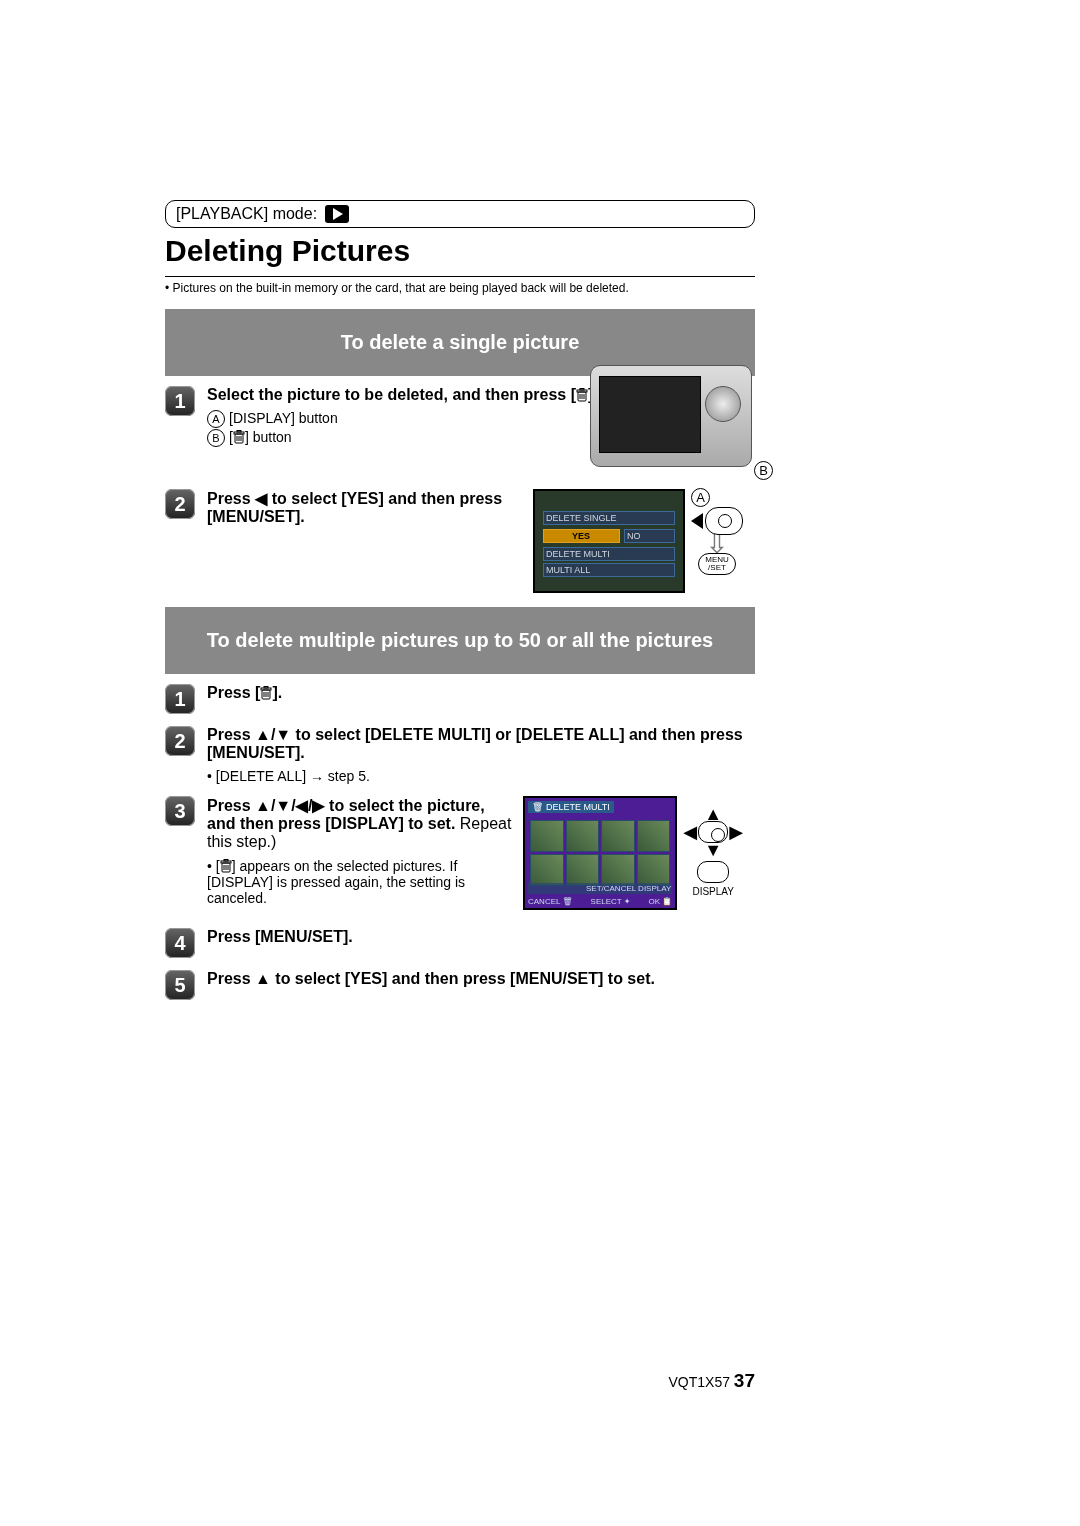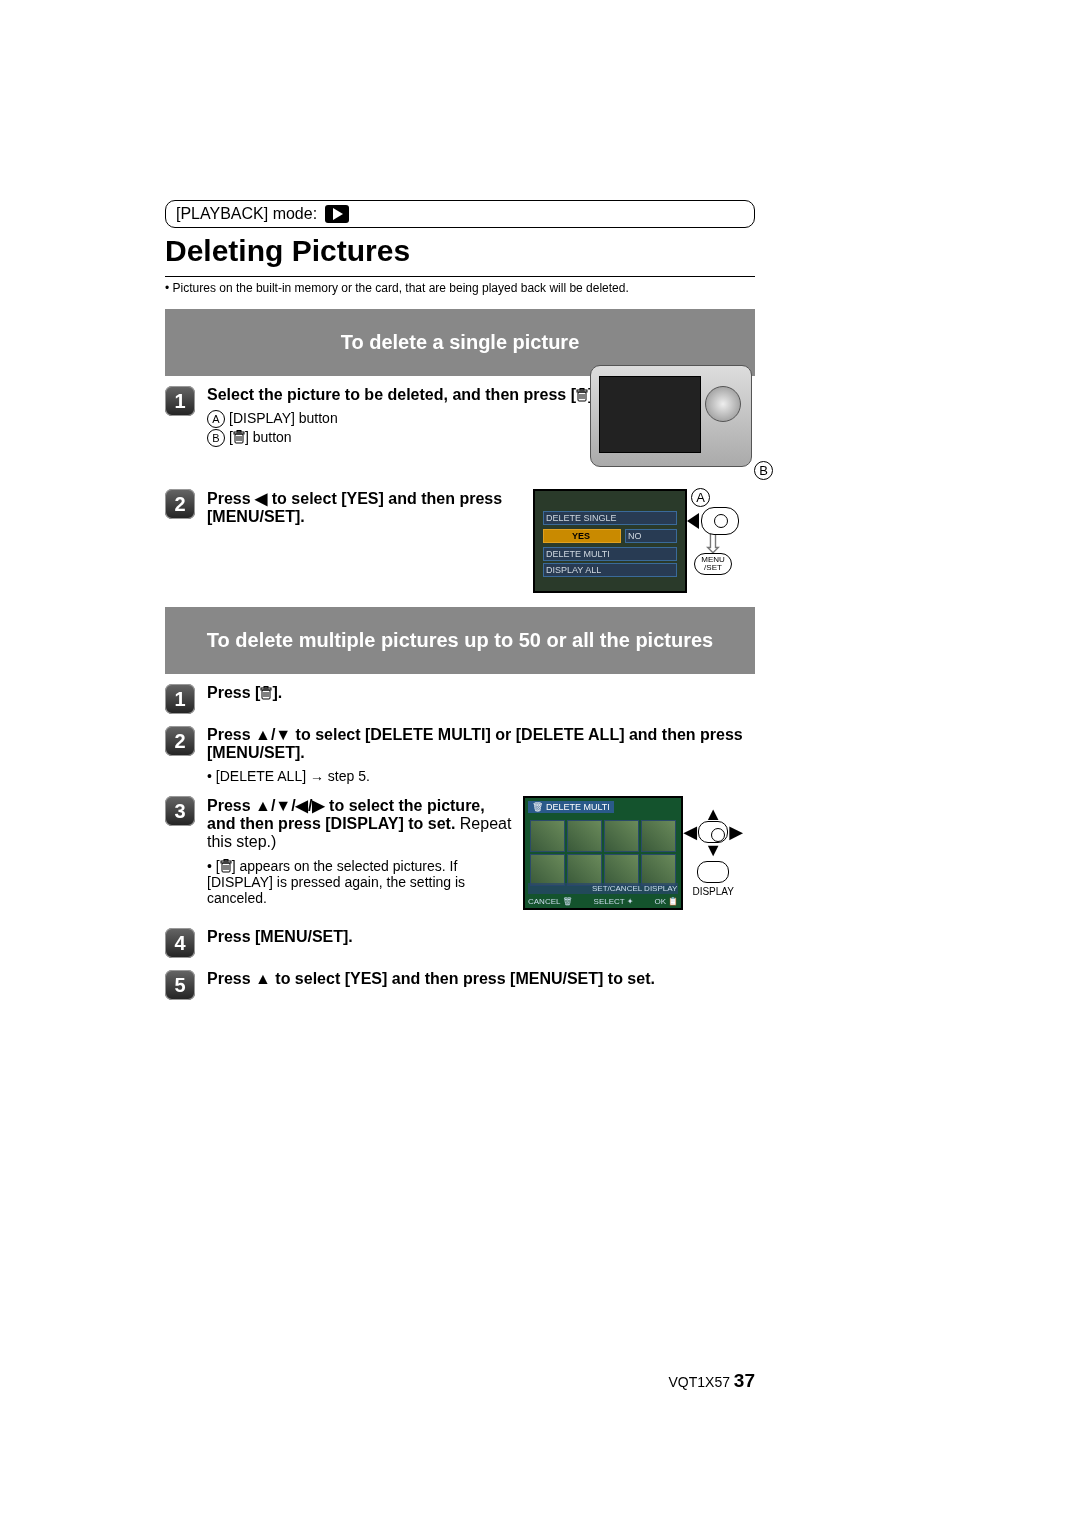--- a/index.html
+++ b/index.html
@@ -155,20 +155,21 @@
   }
   .callA { right: 55px; bottom: -22px; }
   .callB { right: -8px; bottom: 5px; }
 
   .lcd-fig {
     float: right;
     width: 210px;
     margin-left: 10px;
     display: flex;
     align-items: center;
+    gap: 6px;
   }
   .lcd {
     width: 150px;
     height: 100px;
     background: #2a3a2a;
     border: 2px solid #000;
     position: relative;
     color: #fff;
     font-size: 10px;
   }
@@ -221,21 +222,21 @@
     font-size: 8px;
     padding: 2px 2px;
     text-align: center;
     line-height: 8px;
     width: 32px;
   }
 
   .lcd2 {
     width: 155px;
     height: 110px;
-    background: #14532d;
+    background: #4c1d95;
     border: 2px solid #000;
     position: relative;
     padding-left: 44px;
   }
   .lcd2 .hdr {
     position: absolute;
     top: 3px; left: 3px;
     background: #2a5a8a;
     color: #fff;
     font-size: 9px;
@@ -359,21 +360,21 @@
     <div class="step-num">2</div>
     <div class="step-body">
       <div class="lcd-fig">
         <div class="lcd">
           <div class="bar" style="top:20px">DELETE SINGLE</div>
           <div style="position:absolute;top:38px;left:8px;right:8px;display:flex;gap:4px">
             <div class="bar highlight" style="position:static;flex:1">YES</div>
             <div class="bar" style="position:static;flex:1">NO</div>
           </div>
           <div class="bar" style="top:56px">DELETE MULTI</div>
-          <div class="bar" style="top:72px">DISPLAY ALL</div>
+          <div class="bar" style="top:72px">MULTI ALL</div>
         </div>
         <div class="dpad-col">
           <div style="display:flex;align-items:center;gap:2px">
             <div class="arrow-left"></div>
             <div class="dpad"></div>
           </div>
           <div class="arrow-down-big">⇩</div>
           <div class="menuset">MENU /SET</div>
         </div>
       </div>

